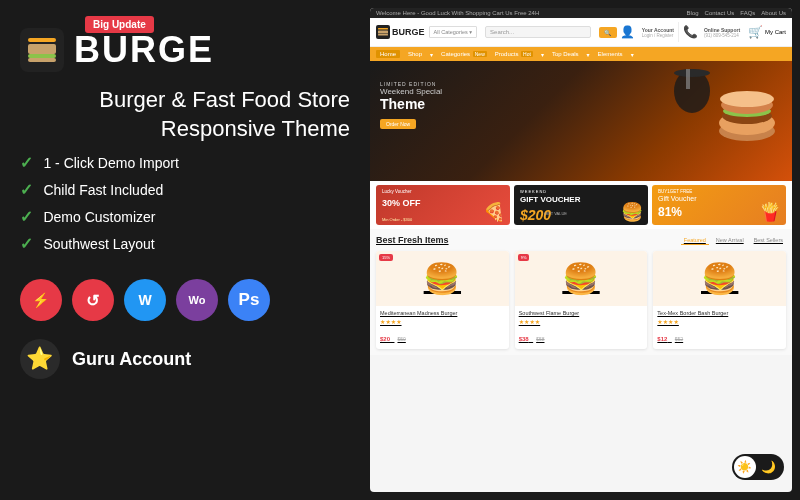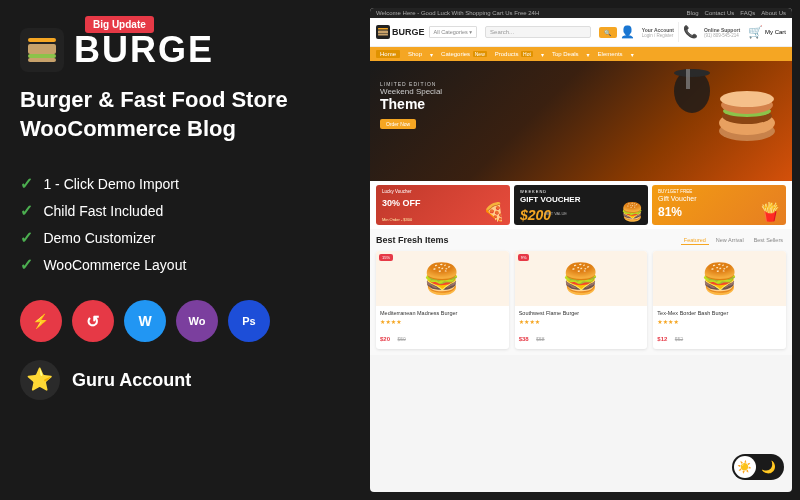--- a/index.html
+++ b/index.html
@@ -53,24 +53,25 @@
 
     .logo-text {
       font-size: 36px;
       font-weight: 900;
       color: #fff;
       letter-spacing: 2px;
     }
 
     .tagline {
       font-size: 22px;
-      font-weight: 700;
+      font-weight: 400;
       color: #fff;
       line-height: 1.3;
-      margin-bottom: 31px;
+      margin-bottom: 10px;
+      text-align: right;
     }
 
     .features-list {
       list-style: none;
       margin-bottom: 18px;
     }
 
     .features-list li {
       display: flex;
       align-items: center;
@@ -315,20 +316,21 @@
       top: 13px;
       color: #fff;
       font-size: 9px;
       font-weight: 900;
     }
 
     
     .products-section {
       background: #f9f9f9;
       padding: 6px;
+      text-decoration: underline;
     }
 
     .products-header {
       display: flex;
       justify-content: space-between;
       align-items: center;
       margin-bottom: 6px;
     }
 
     .products-title {
@@ -467,48 +469,48 @@
       <rect x="8" y="10" width="28" height="4" rx="2" fill="#f5a623"></rect>
       <rect x="8" y="16" width="28" height="10" rx="2" fill="#c8a26b"></rect>
       <rect x="8" y="26" width="28" height="4" rx="2" fill="#8bc34a"></rect>
       <rect x="8" y="30" width="28" height="4" rx="2" fill="#c8a26b"></rect>
     </svg>
     <span class="logo-text">BURGE</span>
   </div>
 
   <div class="tagline">
     <span>Burger &amp; Fast Food Store</span><br>
-    <span>WooCommerce Blog</span>
+    <span>Responsive Theme</span>
   </div>
 
   <ul class="features-list">
     <li>
       <span class="check-icon">✓</span>
       <span>1 - Click Demo Import</span>
     </li>
     <li>
       <span class="check-icon">✓</span>
       <span>Child Fast Included</span>
     </li>
     <li>
       <span class="check-icon">✓</span>
       <span>Demo Customizer</span>
     </li>
     <li>
       <span class="check-icon">✓</span>
-      <span>WooCommerce Layout</span>
+      <span>Southwest Layout</span>
     </li>
   </ul>
 
   <div class="tech-icons-row">
     <div class="tech-icon elementor" style="font-size:14px;">⚡</div>
     <div class="tech-icon update" style="font-size:16px;">↺</div>
     <div class="tech-icon wordpress" style="font-size:14px; background:#2196f3;">W</div>
     <div class="tech-icon woo" style="font-size:11px; background:#7b3f9e;">Wo</div>
-    <div class="tech-icon ps" style="font-size:11px; background:#1d4ed8;">Ps</div>
+    <div class="tech-icon ps" style="font-size:17px; background:#3b82f6;">Ps</div>
   </div>
 
   <div class="author-row">
     <div class="author-avatar">⭐</div>
     <span class="author-label">Guru Account</span>
   </div>
 </div>
 
 <div class="right-panel">
   <div class="preview-inner">

